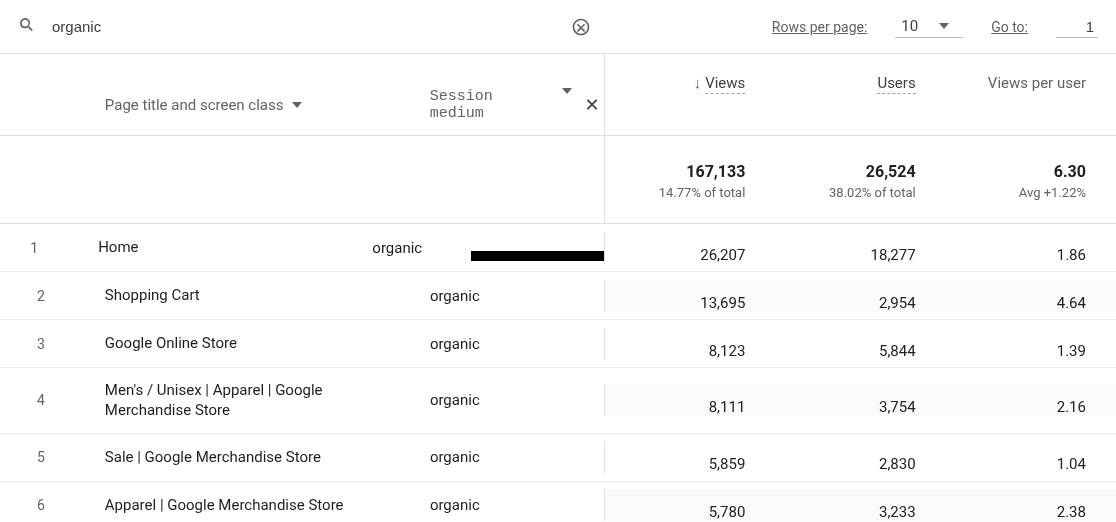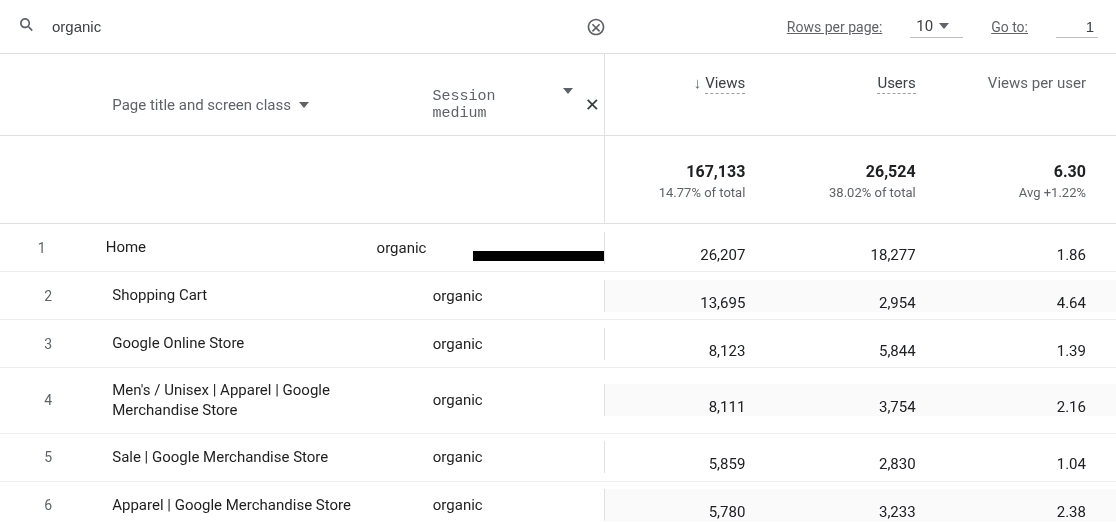--- a/index.html
+++ b/index.html
@@ -42,21 +42,21 @@
       color: #5f6368;
     }
     .clear-btn svg { width: 20px; height: 20px; fill: #5f6368; }
     .top-right {
       display: flex;
       align-items: center;
       gap: 28px;
     }
     .rows-label, .goto-label { font-size: 14px; color: #5f6368; text-decoration: underline; }
     .rows-select {
-      display: flex; align-items: center; gap: 6px;
+      display: flex; align-items: center; gap: 21px;
       border-bottom: 1px solid #bdbdbd;
       padding: 2px 14px 2px 6px;
       cursor: pointer;
       font-size: 15px;
       color: #3c4043;
     }
     .rows-select .caret svg { width: 10px; height: 6px; fill: #5f6368; }
     .goto-input {
       width: 42px;
       border: none;
@@ -71,21 +71,21 @@
     
     .header-row {
       display: flex;
       height: 82px;
       border-bottom: 1px solid #e0e0e0;
     }
     .left-pane {
       width: 604px;
       display: flex;
       align-items: center;
-      padding-left: 18px;
+      padding-left: 10px;
       position: relative;
       gap: 44px;
     }
     .index-col { width: 52px; text-align: right; color: #5f6368; padding-right: 16px; }
     .dim1-col { width: 290px; }
     .dim2-col { width: 180px; }
     .dim-header {
       display: flex; align-items: center; gap: 8px;
       font-size: 15px; color: #5f6368;
       padding-top: 20px;

